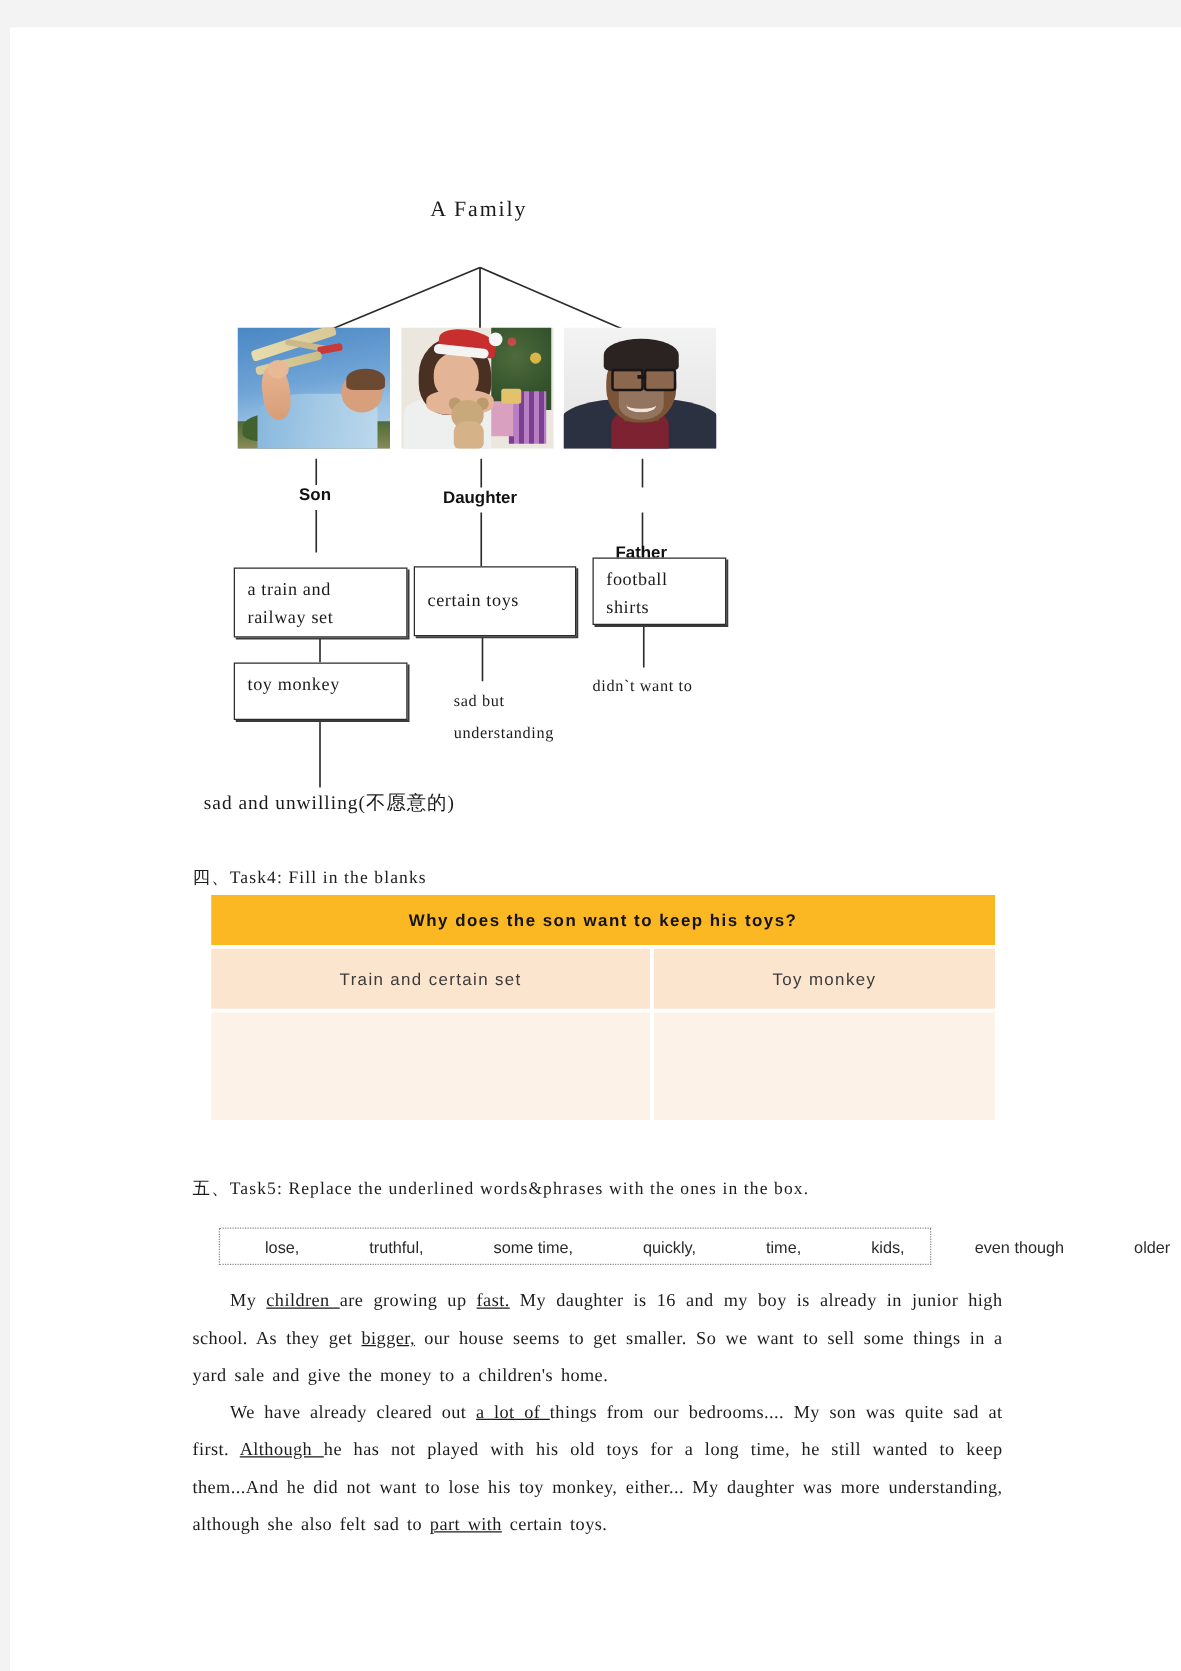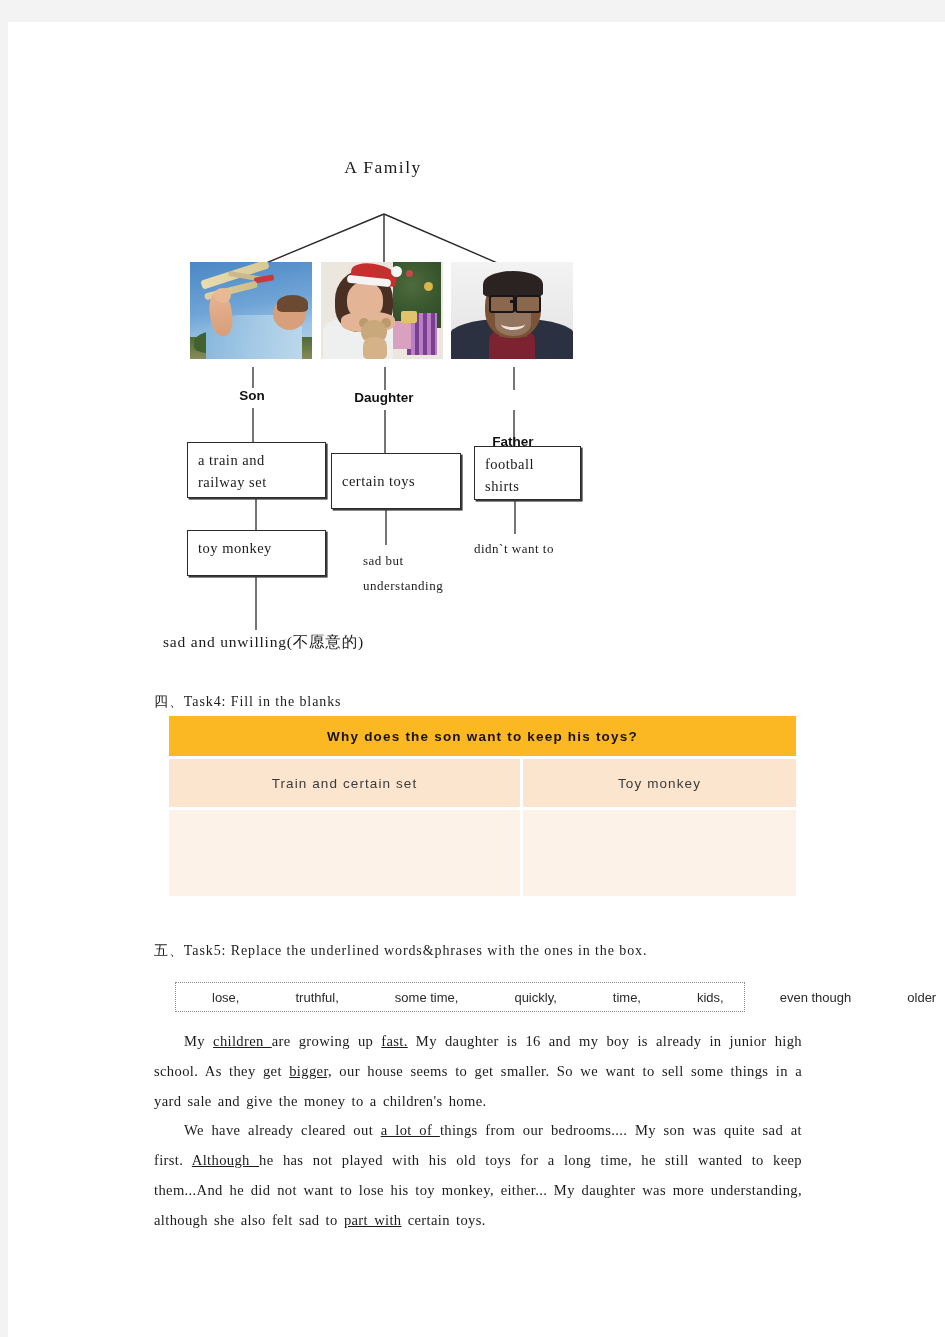--- a/index.html
+++ b/index.html
@@ -245,21 +245,21 @@
     box-shadow: 1.6px 1.6px 0 0 #3a3a3a;
     background: #ffffff;
     font-family: "Liberation Serif", serif;
     font-size: 14.5px;
     color: #1a1a1a;
     box-sizing: border-box;
     padding: 6px 10px;
     line-height: 1.55;
     letter-spacing: .5px;
   }
-  .box-train   { left: 179px; top: 420px; width: 139px; height: 56px; }
+  .box-train   { left: 179px; top: 432px; width: 139px; height: 56px; }
   .box-monkey  { left: 179px; top: 508px; width: 139px; height: 46px; }
   .box-certain { left: 323px; top: 431px; width: 130px; height: 56px;
                  display: flex; align-items: center; }
   .box-foot    { left: 466px; top: 424px; width: 107px; height: 54px; }
 
   .note {
     position: absolute;
     font-family: "Liberation Serif", serif;
     font-size: 13px;
     color: #1c1c1c;

